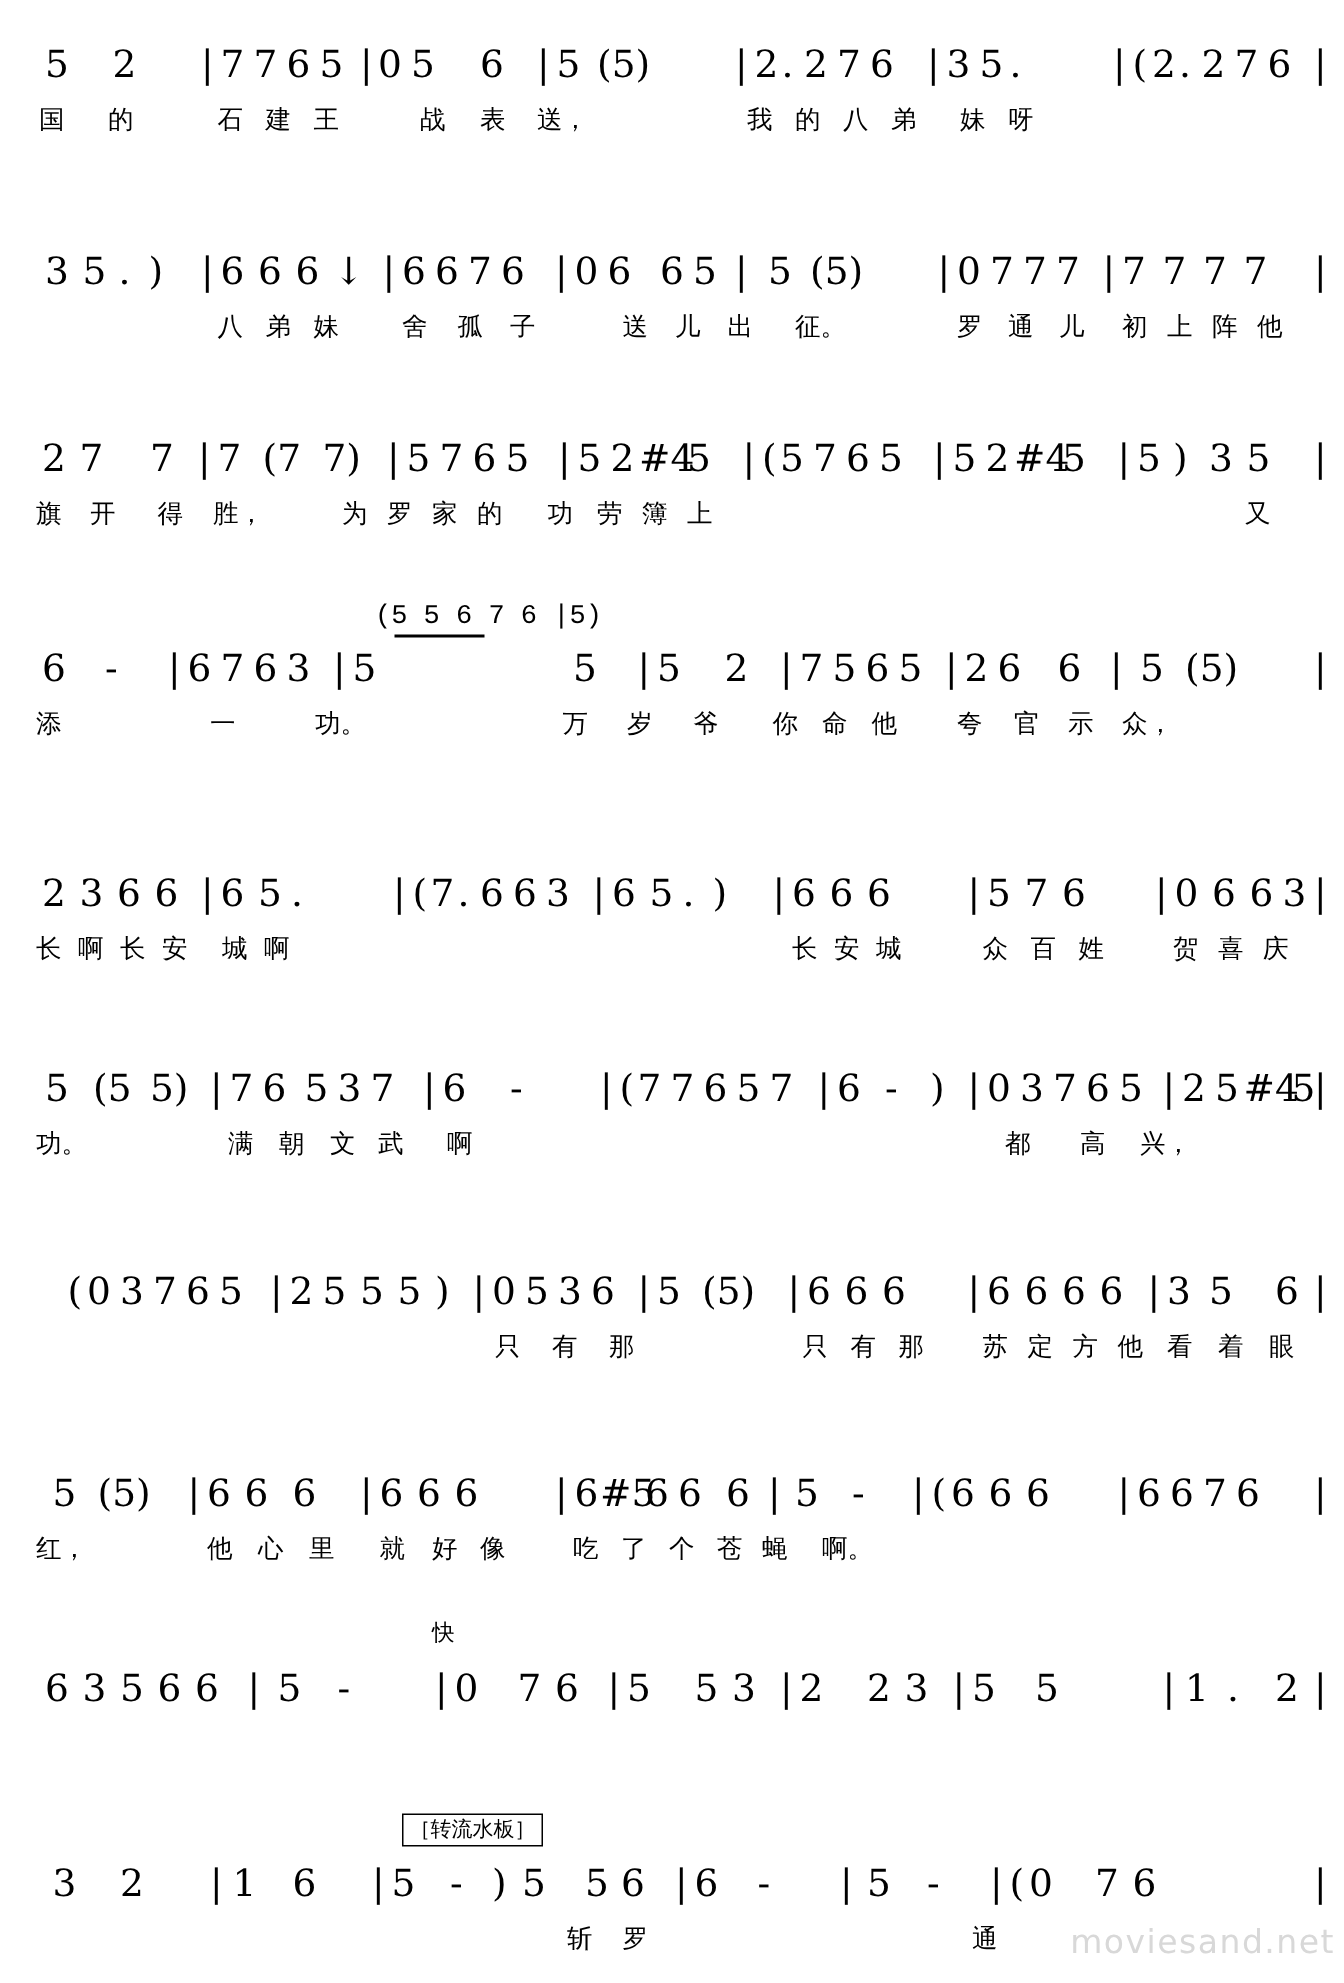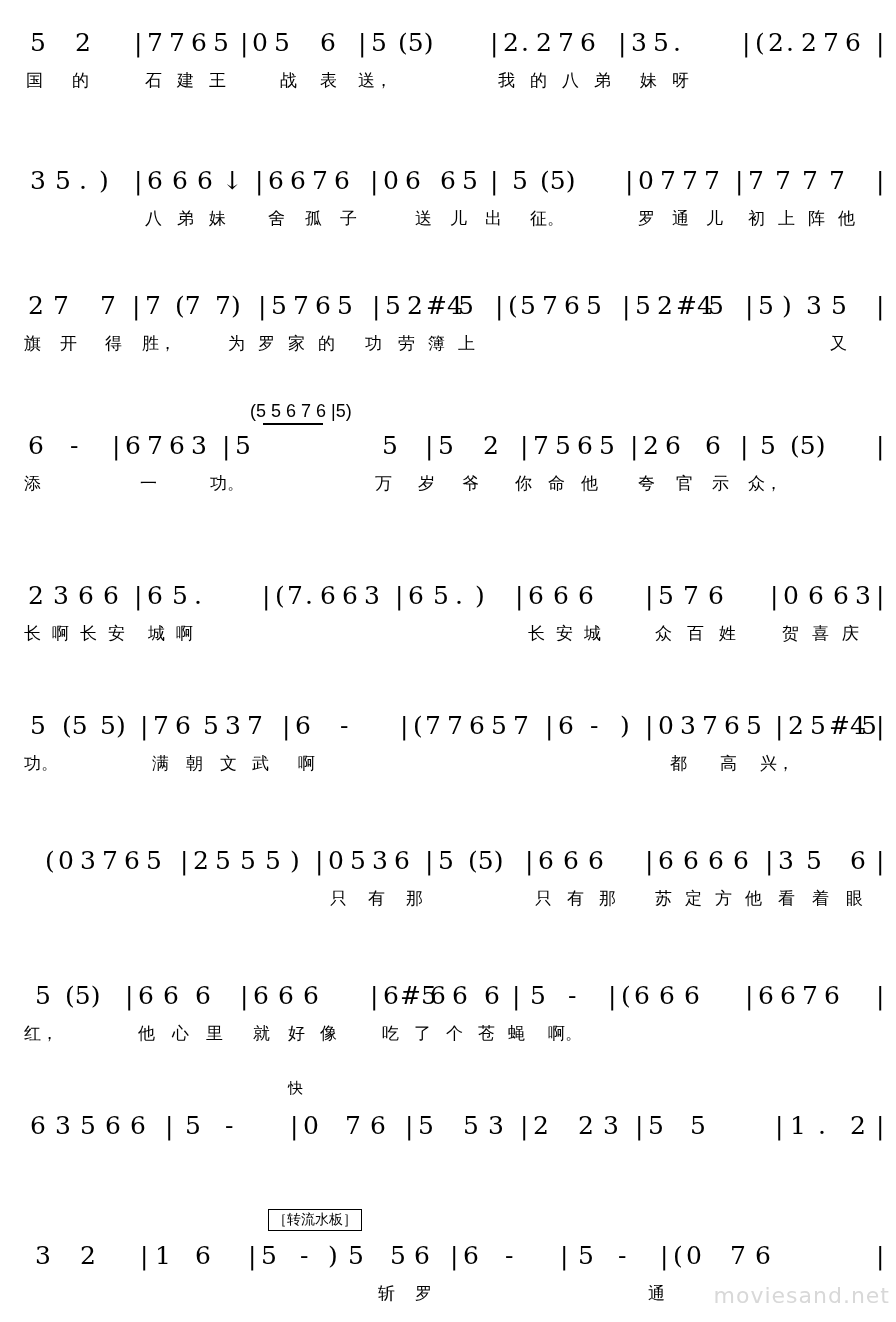--- a/index.html
+++ b/index.html
@@ -44,21 +44,21 @@
   .boxed{
     position:absolute;
     font-family:"DejaVu Sans","Liberation Sans",sans-serif;
     font-size:14px;
     border:1px solid #000;
     padding:1px 4px;
     white-space:pre;
   }
   .small{
     position:absolute;
-    font-family:Liberation Sans, sans-serif;
+    font-family:Liberation Mono, monospace;
     font-size:18px;
     white-space:pre;
   }
 
   .watermark{
     position:absolute;
     right:6px;bottom:14px;
     font-family:"DejaVu Sans","Liberation Sans",sans-serif;
     font-size:22px;
     color:#d8d8d8;

